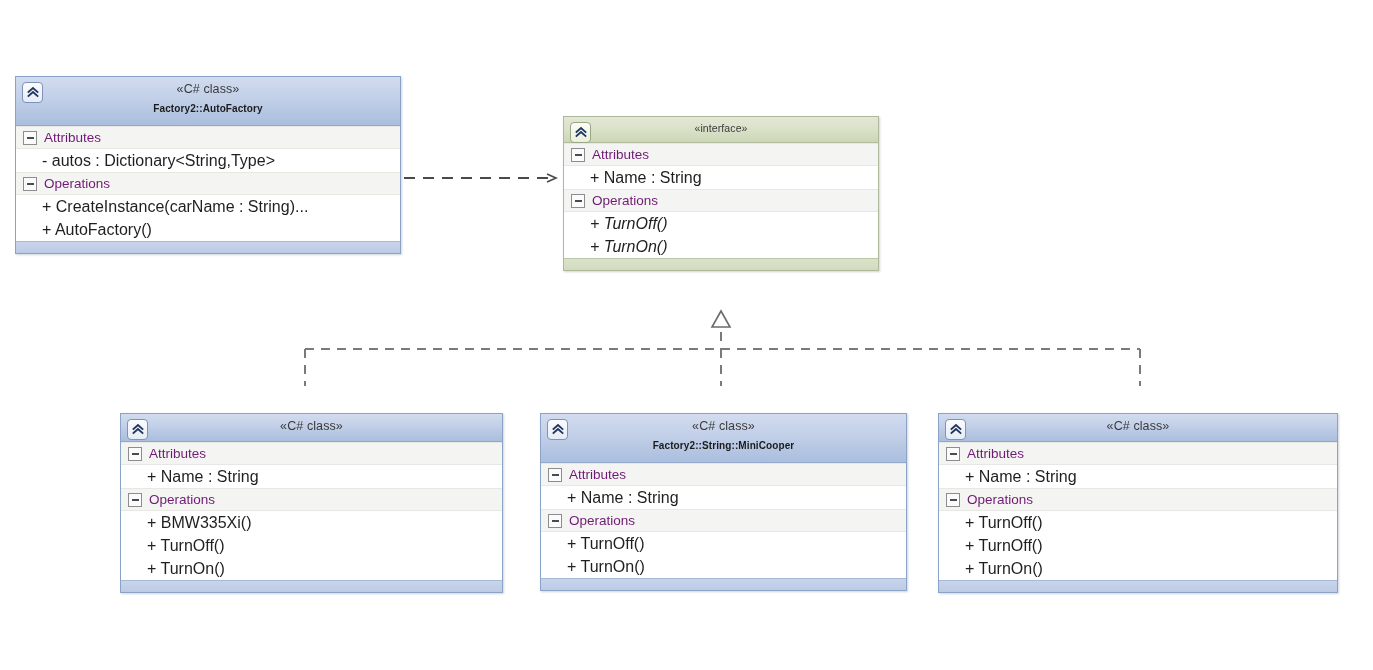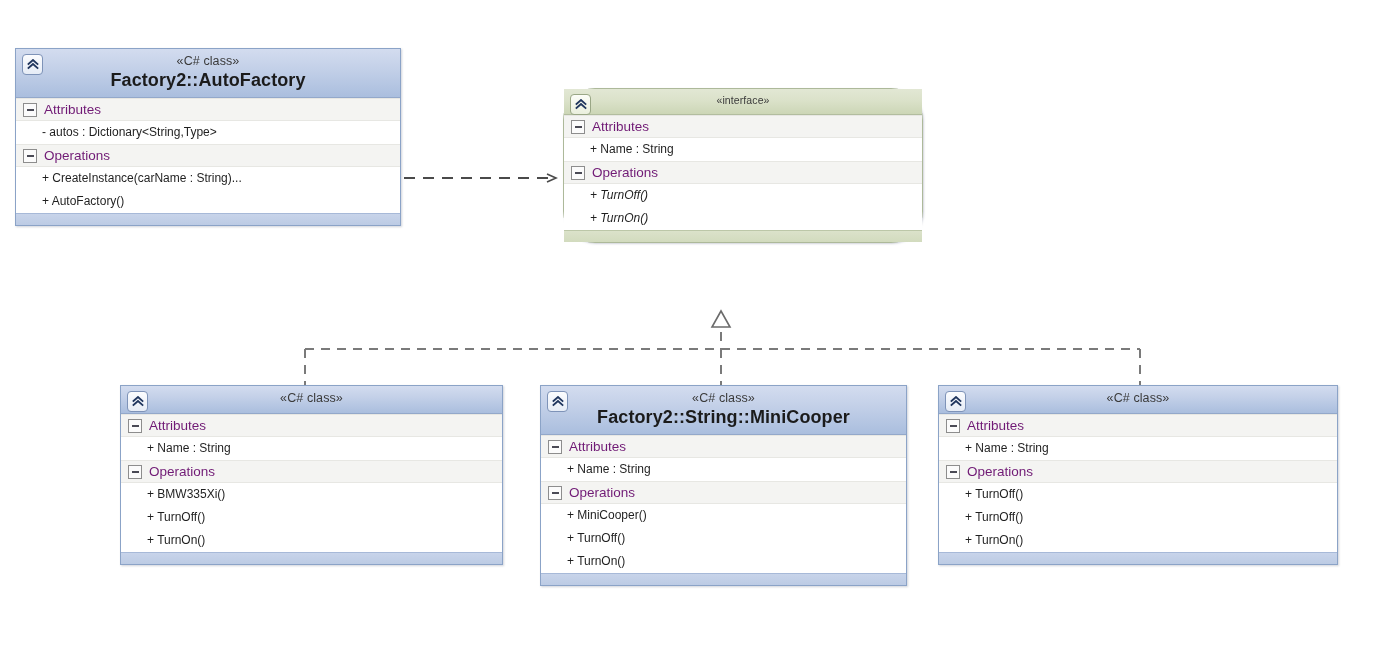--- a/index.html
+++ b/index.html
@@ -32,20 +32,21 @@
     pointer-events: none;
   }
 
   
   .uml-node {
     position: absolute;
     box-sizing: border-box;
     border: 1px solid #8ba3c7;
     background: #ffffff;
     box-shadow: 1px 1px 2px rgba(120,130,150,0.35);
+    margin-top: 28px;
   }
   .uml-node.iface {
     border: 1px solid #adb99a;
   }
 
   
   .node-header {
     position: relative;
     box-sizing: border-box;
     padding: 5px 8px 7px 8px;
@@ -62,21 +63,21 @@
     font-size: 12.5px;
     color: #3a3a3a;
     line-height: 15px;
     letter-spacing: 0.1px;
   }
   .stereotype.small {
     font-size: 10.5px;
     line-height: 13px;
   }
   .node-title {
-    font-size: 18px;
+    font-size: 10px;
     font-weight: bold;
     color: #1b1b1b;
     line-height: 19px;
     margin-top: 2px;
     letter-spacing: 0.1px;
   }
 
   
   .chev-btn {
     position: absolute;
@@ -122,42 +123,42 @@
   }
   .minus-box i {
     display: block;
     width: 7px;
     height: 2px;
     background: #4a4a55;
   }
 
   .member-row {
     padding: 2px 6px 2px 26px;
-    font-size: 12px;
+    font-size: 16px;
     color: #1f1f1f;
     background: #ffffff;
     line-height: 19px;
     white-space: nowrap;
   }
   .member-row.abstract { font-style: italic; }
 
   
   .node-footer {
     height: 11px;
     background: linear-gradient(to bottom, #c8d4ea 0%, #bccbe4 100%);
     border-top: 1px solid #a7b9d8;
   }
   .iface .node-footer {
     background: linear-gradient(to bottom, #dbe2ca 0%, #d2dbbe 100%);
     border-top: 1px solid #bcc7a8;
   }
 
   
   #node-autofactory { left: 15px;  top: 48px;  width: 386px; }
-  #node-iauto       { left: 563px; top: 88px;  width: 360px; border-radius: 32px; }
+  #node-iauto       { left: 563px; top: 88px;  width: 316px; }
   #node-bmw         { left: 120px; top: 385px; width: 383px; }
   #node-mini        { left: 540px; top: 385px; width: 367px; }
   #node-null        { left: 938px; top: 385px; width: 400px; }
 </style>
 </head>
 <body>
 
 <div id="diagram-canvas">
 
   <svg id="connector-layer" viewBox="0 0 1373 670" xmlns="http://www.w3.org/2000/svg">
@@ -295,21 +296,20 @@
           </span>
         <span>Attributes</span>
       </div>
       <div class="member-row">+ Name : String</div>
       <div class="section-row">
         <span class="minus-box">
             <i></i>
           </span>
         <span>Operations</span>
       </div>
-      <div class="member-row">+ MiniCooper()</div>
       <div class="member-row">+ TurnOff()</div>
       <div class="member-row">+ TurnOn()</div>
     </div>
     <div class="node-footer"></div>
   </div>
 
   <div class="uml-node" id="node-null">
     <div class="node-header">
       <div class="chev-btn">
         <svg width="12" height="11" viewBox="0 0 12 11" xmlns="http://www.w3.org/2000/svg">

